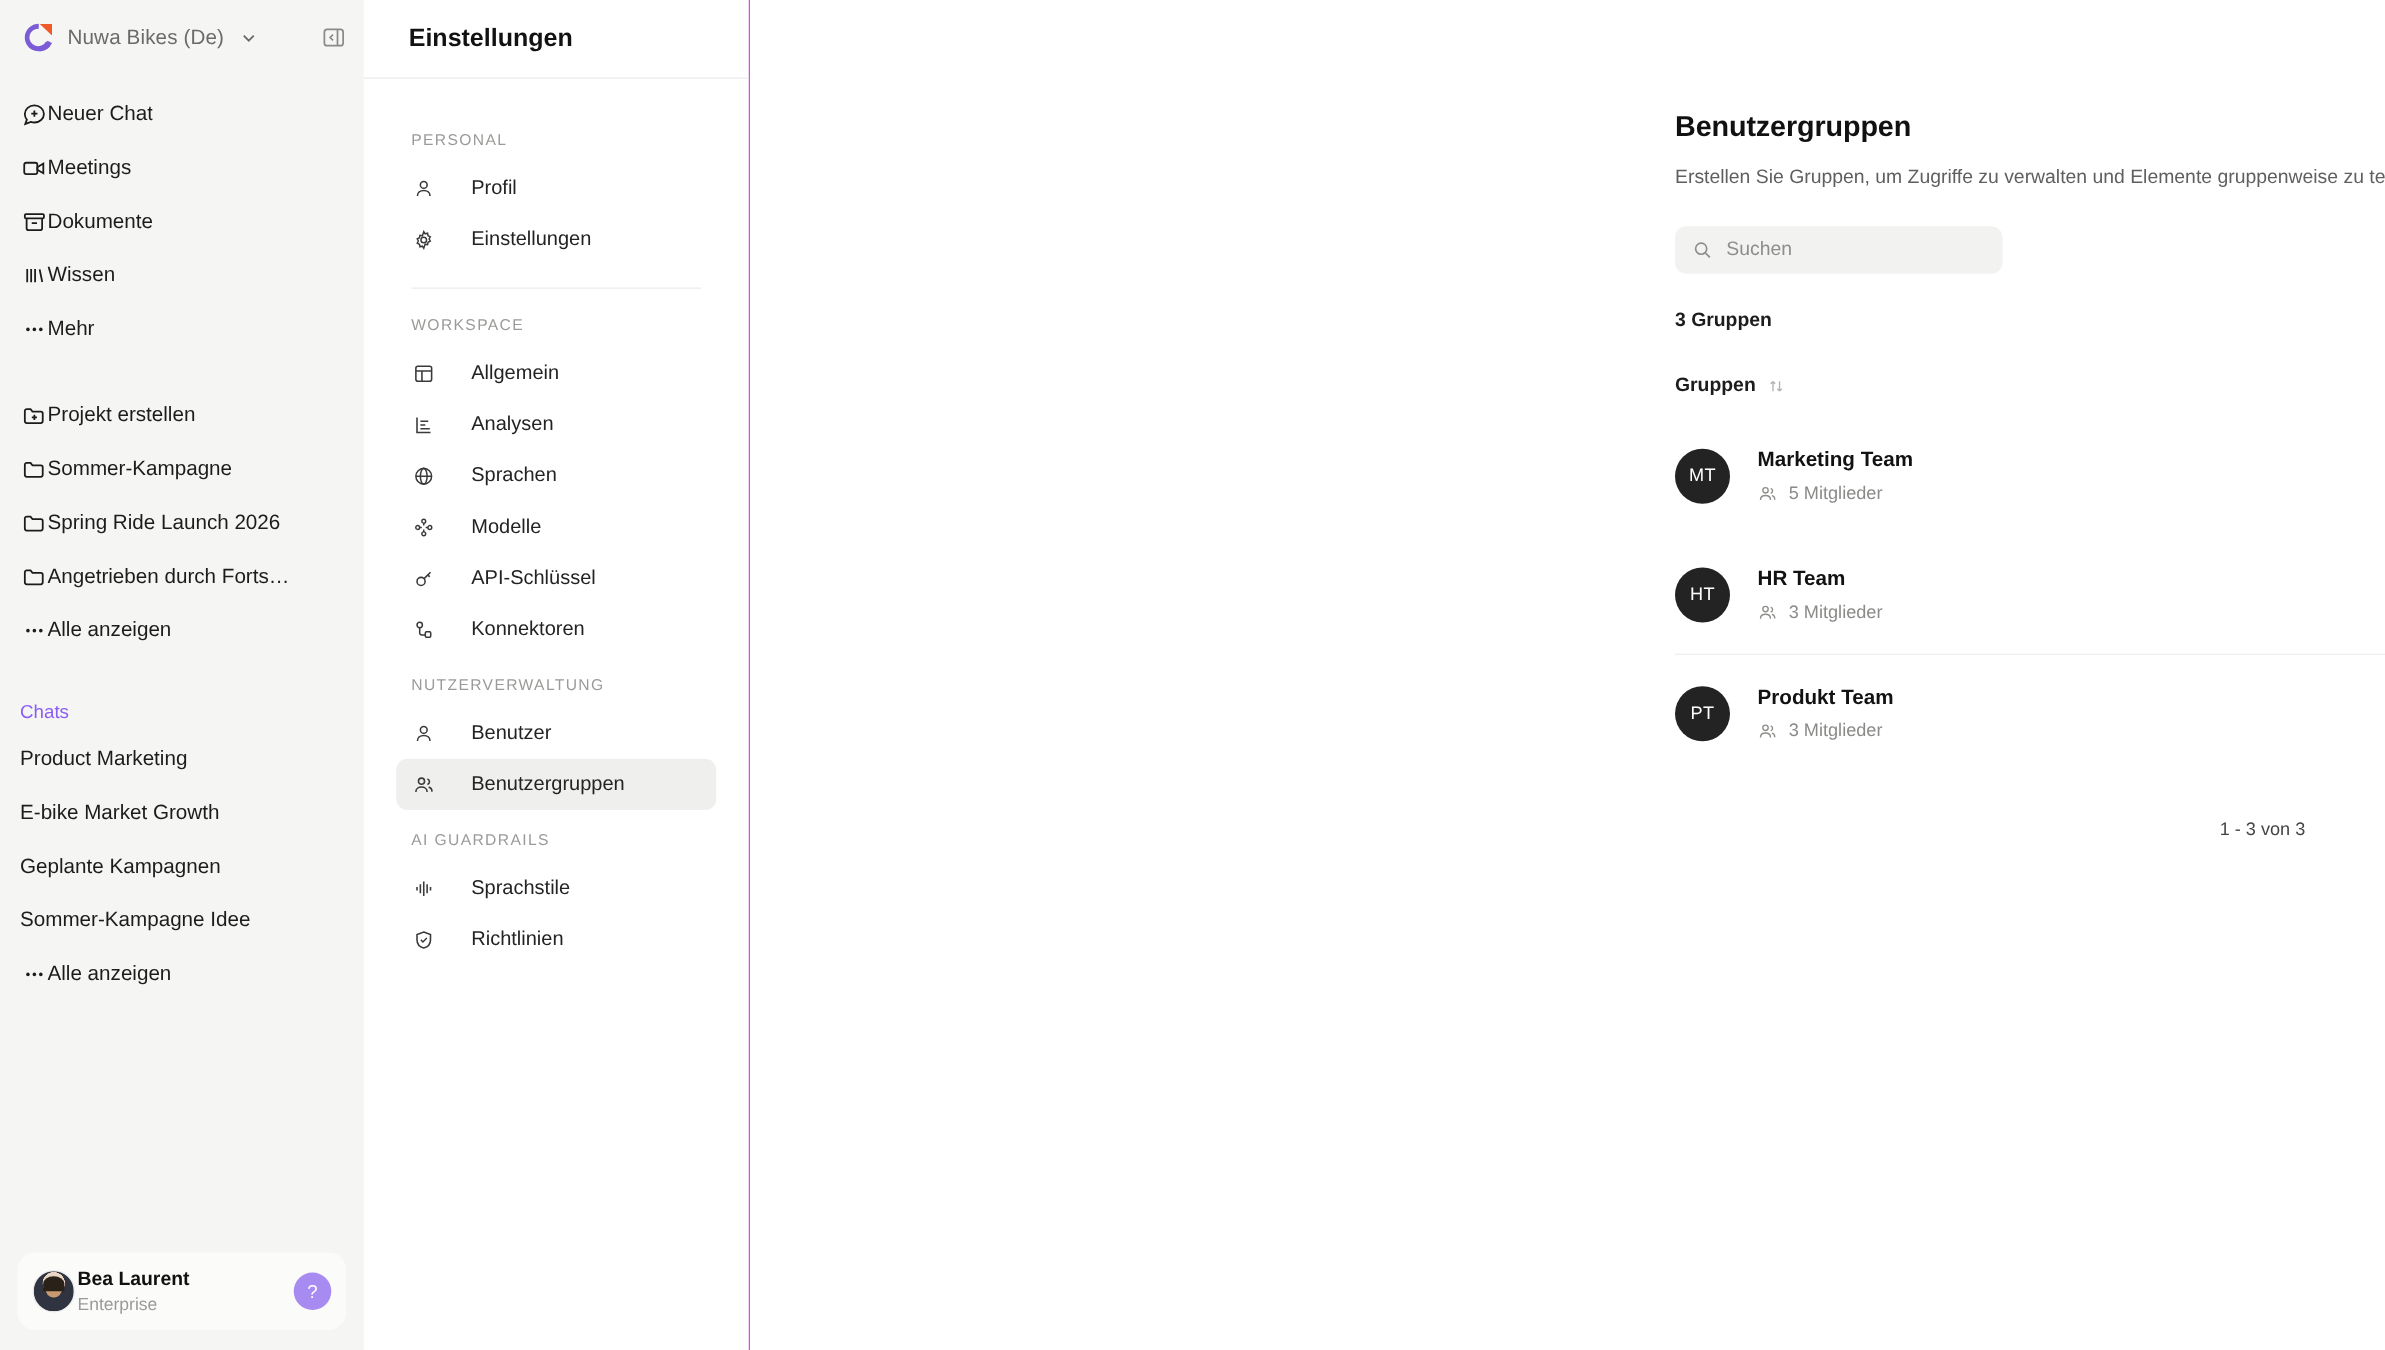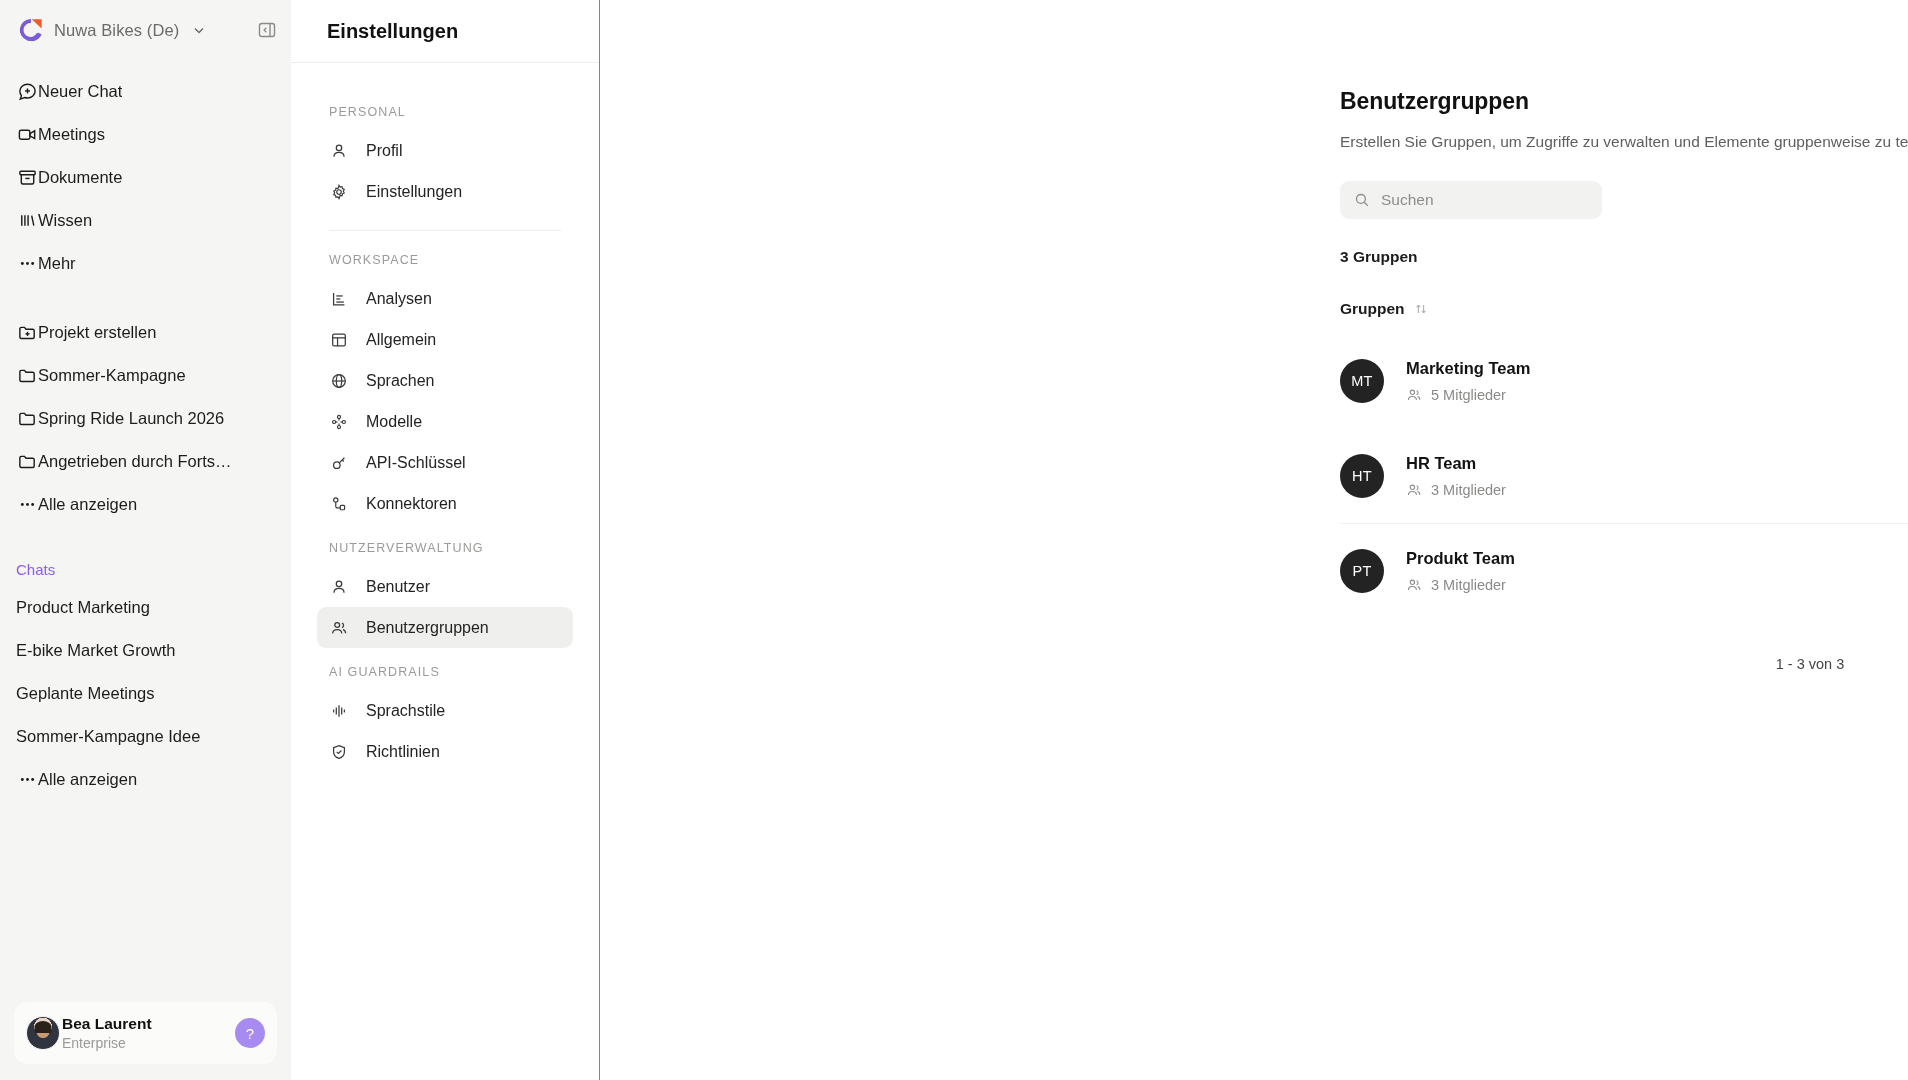--- a/index.html
+++ b/index.html
@@ -93,21 +93,21 @@
     height: 63px; display: flex; align-items: center;
     padding-left: 36px; border-bottom: 1px solid #ececec;
   }
   .settings-head h1 { font-size: 20px; font-weight: bold; color: #121212; }
   .settings-body { padding: 42px 26px 0 26px; }
   .nav-cap {
     font-size: 12.5px; letter-spacing: 1.1px; color: #9a9a98;
     padding: 0 12px; margin-bottom: 11px; text-transform: uppercase;
   }
   .nav-item {
-    display: flex; align-items: center; gap: 18px;
+    display: flex; align-items: center; gap: 29px;
     height: 41px; border-radius: 9px; padding: 0 12px;
     font-size: 16px; color: #232323; cursor: pointer;
   }
   .nav-item .ic { width: 19px; height: 19px; flex: 0 0 19px; display: flex; align-items: center; justify-content: center; color: #3a3a3a; }
   .nav-item.active { background: #efefed; }
   .nav-divider { height: 1px; background: #ececec; margin: 18px 12px 22px 12px; }
   .nav-gap { height: 17px; }
 
   
   .main { flex: 1 1 auto; height: 1080px; background: #fff; position: relative; }
@@ -290,21 +290,21 @@
         <span class="lbl">Alle anzeigen</span>
       </div>
     </div>
 
     <div class="sb-gap"></div>
 
     <div>
       <div class="sb-cap">Chats</div>
       <div class="sb-chat">Product Marketing</div>
       <div class="sb-chat">E-bike Market Growth</div>
-      <div class="sb-chat">Geplante Meetings</div>
+      <div class="sb-chat">Geplante Kampagnen</div>
       <div class="sb-chat">Sommer-Kampagne Idee</div>
       <div class="sb-item">
         <span class="ic">
           <svg width="21" height="21" viewBox="0 0 22 22" fill="currentColor">
             <circle cx="5.6" cy="11" r="1.5"></circle>
               <circle cx="11" cy="11" r="1.5"></circle>
               <circle cx="16.4" cy="11" r="1.5"></circle>
           </svg>
         </span>
         <span class="lbl">Alle anzeigen</span>
@@ -347,37 +347,37 @@
           </svg>
         </span>
         <span>Einstellungen</span>
       </div>
       <div class="nav-divider"></div>
 
       <div class="nav-cap">WORKSPACE</div>
       <div class="nav-item">
         <span class="ic">
           <svg width="18" height="18" viewBox="0 0 20 20" fill="none" stroke="currentColor" stroke-width="1.4">
+            <rect x="3" y="3.4" width="14" height="13.2" rx="1.8"></rect>
+              <line x1="3" y1="7.6" x2="17" y2="7.6"></line>
+              <line x1="8.4" y1="7.6" x2="8.4" y2="16.6"></line>
+          </svg>
+        </span>
+        <span>Allgemein</span>
+      </div>
+      <div class="nav-item">
+        <span class="ic">
+          <svg width="18" height="18" viewBox="0 0 20 20" fill="none" stroke="currentColor" stroke-width="1.4">
             <path d="M4 3.4v13.2h12"></path>
               <line x1="7" y1="6.6" x2="14" y2="6.6"></line>
               <line x1="7" y1="10" x2="11.4" y2="10"></line>
               <line x1="7" y1="13.4" x2="15.4" y2="13.4"></line>
           </svg>
         </span>
         <span>Analysen</span>
-      </div>
-      <div class="nav-item">
-        <span class="ic">
-          <svg width="18" height="18" viewBox="0 0 20 20" fill="none" stroke="currentColor" stroke-width="1.4">
-            <rect x="3" y="3.4" width="14" height="13.2" rx="1.8"></rect>
-              <line x1="3" y1="7.6" x2="17" y2="7.6"></line>
-              <line x1="8.4" y1="7.6" x2="8.4" y2="16.6"></line>
-          </svg>
-        </span>
-        <span>Allgemein</span>
       </div>
       <div class="nav-item">
         <span class="ic">
           <svg width="18" height="18" viewBox="0 0 20 20" fill="none" stroke="currentColor" stroke-width="1.35">
             <circle cx="10" cy="10" r="7"></circle>
               <ellipse cx="10" cy="10" rx="3" ry="7"></ellipse>
               <line x1="3" y1="10" x2="17" y2="10"></line>
           </svg>
         </span>
         <span>Sprachen</span>

